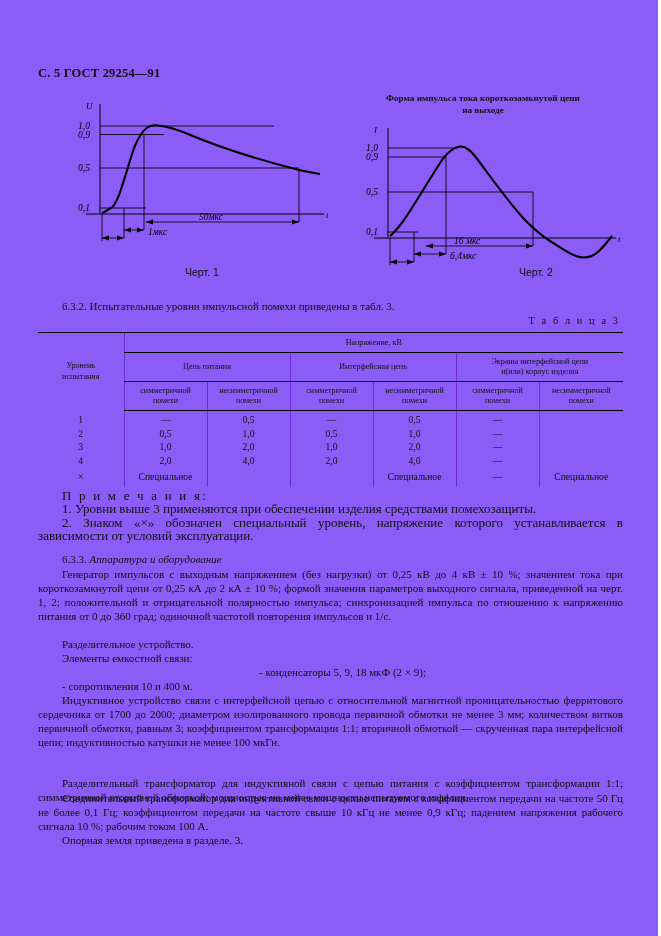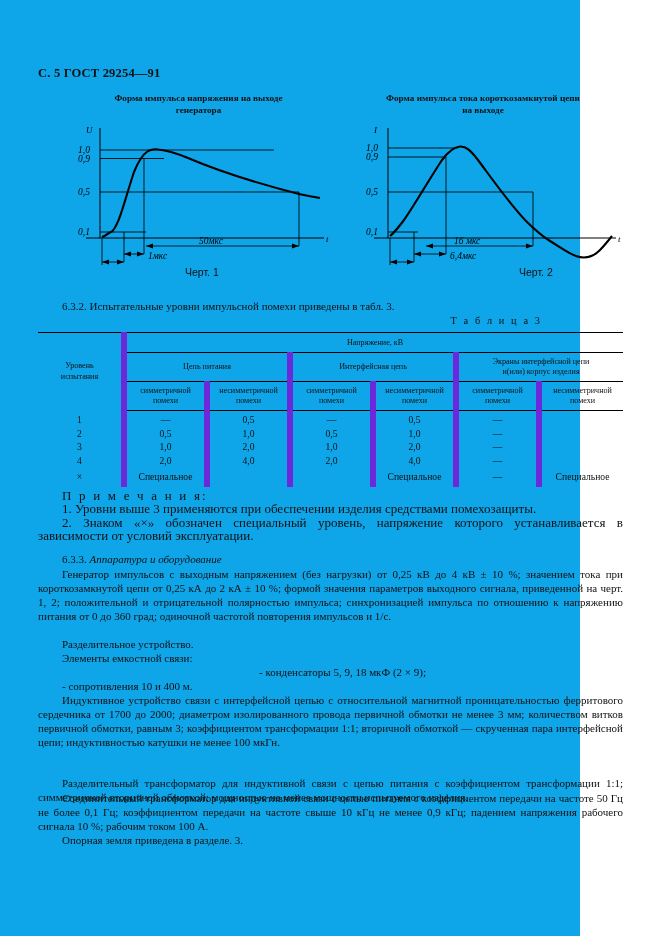--- a/index.html
+++ b/index.html
@@ -11,23 +11,23 @@
     width: 661px;
     height: 936px;
     font-family: "Liberation Serif", serif;
     color: #111111;
     position: relative;
     overflow: hidden;
   }
   .page {
     position: absolute;
     left: 0; top: 0;
-    width: 580px;
+    width: 658px;
     height: 936px;
-    background: #0ea5e9;
+    background: #8b5cf6;
   }
   .page-header {
     position: absolute;
     left: 38px;
     top: 66px;
     font-family: "Liberation Serif", serif;
     font-weight: bold;
     font-size: 12.5px;
     letter-spacing: 0.2px;
     white-space: nowrap;
@@ -100,21 +100,21 @@
     line-height: 10px;
     table-layout: fixed;
   }
   table.t3 td {
     text-align: center;
     vertical-align: middle;
     padding: 1px 2px;
   }
   .bt-thick { border-top: 1.6px solid #000; }
   .bb-thick { border-bottom: 1.6px solid #000; }
-  .bl { border-left: 6px solid #6d28d9; }
+  .bl { border-left: 1px solid #6d28d9; }
   .bb { border-bottom: 1px solid #000; }
   .hcell { height: 17px; }
   .sub-head { height: 26px; }
   .datarow td { font-size: 9.6px; line-height: 11.5px; height: 11.5px; padding: 0; }
   .datarow.first td { padding-top: 3px; }
   .specrow td { font-size: 9.6px; height: 18px; padding-top: 7px; }
   .lvl-cell { line-height: 10.5px; }
 
   
   .notes {
@@ -138,24 +138,20 @@
 </head>
 <body>
 
 <div class="page">
 
   <div class="page-header">С. 5 ГОСТ 29254—91</div>
 
   <div class="figs">
 
     <div class="fig left">
-      <div class="fig-title">
-        <span>Форма импульса напряжения на выходе</span><br>
-        <span>генератора</span>
-      </div>
       <div class="fig-canvas">
         <svg width="280" height="145" viewBox="0 0 280 145">
 
           <line class="axs" x1="44" y1="8" x2="44" y2="118"></line>
 
           <line class="axs" x1="30" y1="118" x2="268" y2="118"></line>
 
           <line class="hlp" x1="44" y1="30" x2="218" y2="30"></line>
           <line class="hlp" x1="44" y1="38.5" x2="108" y2="38.5"></line>
           <line class="hlp" x1="44" y1="72" x2="243" y2="72"></line>

